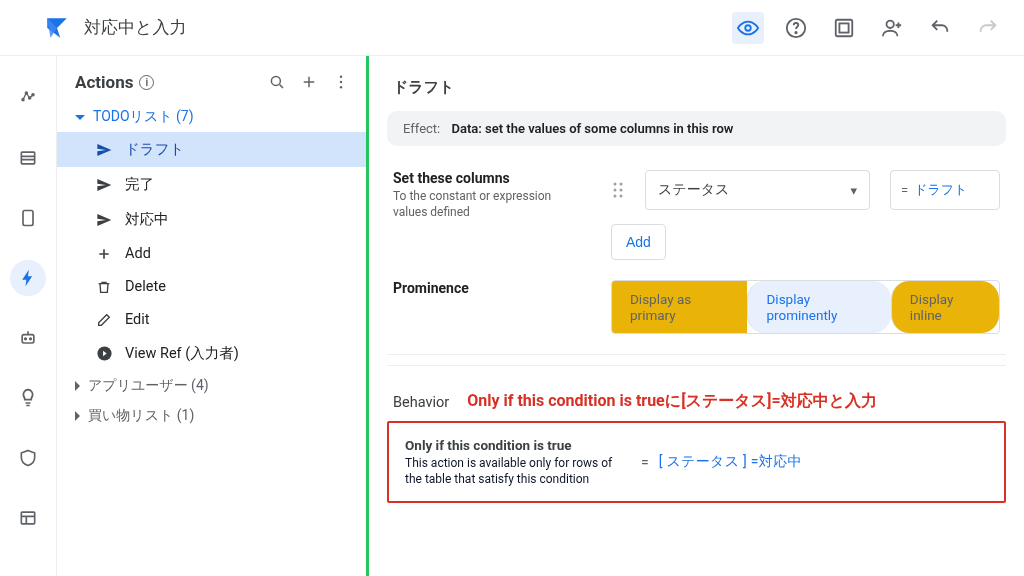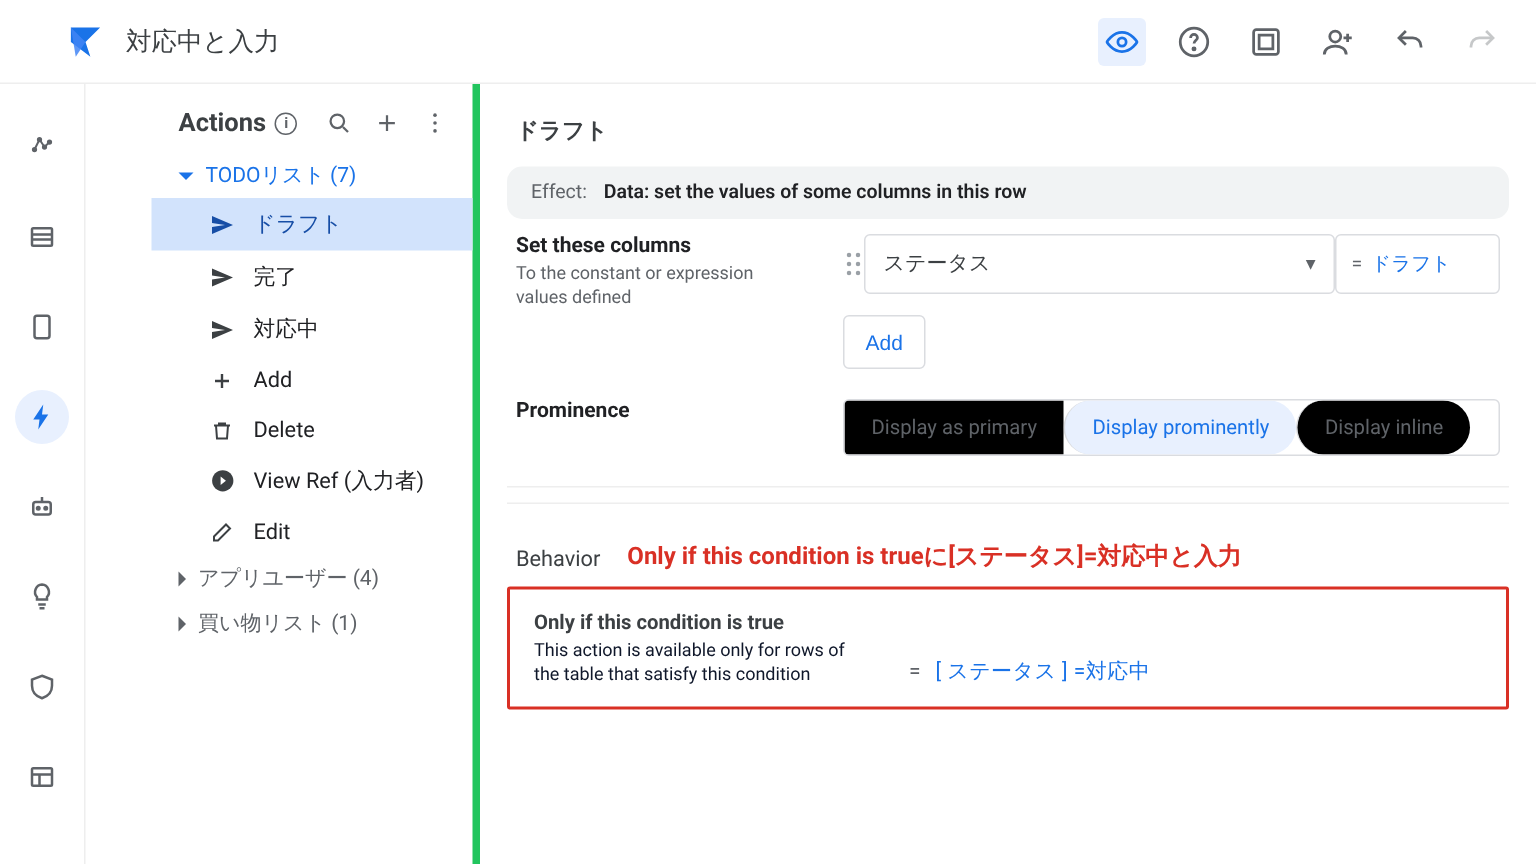--- a/index.html
+++ b/index.html
@@ -20,70 +20,70 @@
 
 .body { flex: 1; display: flex; min-height: 0; }
 
 
 .rail { width: 56px; display: flex; flex-direction: column; align-items: center; padding-top: 24px; gap: 24px; color: #5f6368; }
 .rail-item { width: 36px; height: 36px; display: flex; align-items: center; justify-content: center; border-radius: 50%; cursor: pointer; }
 .rail-item.active { background: #e8f0fe; color: #1a73e8; }
 .rail-item svg, .rail-item .glyph { width: 20px; height: 20px; font-size: 20px; line-height: 1; }
 
 
-.panel { width: 264px; border-left: 1px solid #eee; border-right: 5px solid #22c55e; padding-top: 8px; padding-left: 44px; }
+.panel { width: 313px; border-left: 1px solid #eee; border-right: 3px solid #22c55e; padding-top: 8px; }
 .panel-header { display: flex; align-items: center; padding: 8px 14px 10px 18px; }
 .panel-title { font-size: 17px; font-weight: 700; }
 .info-badge { display:inline-flex; width:15px; height:15px; border:1.5px solid #5f6368; border-radius:50%; align-items:center; justify-content:center; font-size:10px; margin-left:6px; color:#5f6368; font-weight:700; }
 .panel-header .spacer { flex: 1; }
 .panel-header .hicon { width: 22px; display:flex; align-items:center; justify-content:center; cursor:pointer; color:#5f6368; margin-left:10px; }
 
 .group-row { display:flex; align-items:center; padding: 6px 14px 6px 18px; color:#1a73e8; font-size:14px; cursor:pointer; }
 .caret { display:inline-block; width:0; height:0; border-left:5px solid transparent; border-right:5px solid transparent; margin-right:8px; }
 .caret.down { border-top:5px solid currentColor; }
 .caret.right { border-left:5px solid #5f6368; border-top:5px solid transparent; border-bottom:5px solid transparent; border-right:none; }
 .group-row.collapsed { color:#5f6368; }
 
 .act-item { display:flex; align-items:center; gap:12px; padding: 8px 14px 8px 38px; font-size:14.5px; color:#202124; cursor:pointer; }
 .act-item.active { background:#d2e3fc; color:#174ea6; }
 .act-item .aicon { width:18px; display:flex; align-items:center; justify-content:center; color:#3c4043; }
 .act-item.active .aicon { color:#174ea6; }
 
 
 .main { flex:1; overflow-y:auto; padding: 14px 18px 20px 18px; }
 .main h3.page-title { font-size:15px; font-weight:700; margin: 8px 0 14px 6px; }
-.effect-bar { background:#f1f3f4; padding: 10px 16px; border-radius:10px; }
+.effect-bar { background:#f1f3f4; padding: 10px 16px; border-radius:10px; margin-bottom: 14px; }
 .effect-bar .lbl { color:#5f6368; margin-right:8px; }
 .effect-bar .val { font-weight:600; color:#202124; }
 
 .field-row { display:flex; gap:26px; padding: 10px 6px; align-items:flex-start; }
 .field-label { width: 192px; flex:none; }
 .field-label .ftitle { font-weight:700; font-size:14px; color:#202124; margin-bottom:2px; }
 .field-label .fsub { font-size:12px; color:#5f6368; line-height:1.35; }
 .field-value { flex:1; }
 
-.col-row { display:flex; align-items:center; gap:0; }
+.col-row { display:flex; align-items:center; gap:20px; }
 .drag-handle { color:#9aa0a6; cursor:grab; display:flex; }
 .select-box { flex:1; height:40px; border:1px solid #dadce0; border-radius:4px; display:flex; align-items:center; padding:0 12px; justify-content:space-between; color:#3c4043; background:#fff; }
 .select-box .sel-label { font-size:14px; }
 .select-box .chev { color:#5f6368; }
 .eq-box { min-width:110px; height:40px; border:1px solid #dadce0; border-radius:4px; display:flex; align-items:center; padding:0 10px; gap:6px; }
 .eq-box .eq { color:#5f6368; }
 .eq-box .val { color:#1a73e8; }
 .add-btn { margin-top:14px; height:36px; padding:0 14px; border:1px solid #dadce0; border-radius:4px; background:#fff; color:#1a73e8; font-size:14px; cursor:pointer; display:inline-flex; align-items:center; }
 
 .seg { display:flex; border:1px solid #dadce0; border-radius:4px; overflow:hidden; }
-.seg-btn { padding: 10px 18px; font-size:13.5px; color:#5f6368; background:#000000; cursor:pointer; display:flex; align-items:center; }
+.seg-btn { padding: 10px 18px; font-size:13.5px; color:#5f6368; background:#eab308; cursor:pointer; display:flex; align-items:center; }
 .seg-btn + .seg-btn { border-left:1px solid #dadce0;border-radius:18px; }
 .seg-btn.active { background:#e8f0fe; color:#1a73e8; }
 
 .section-head { font-size:14.5px; color:#3c4043; padding: 16px 6px 8px; }
 
 .annot { color:#d93025; font-weight:700; font-size:16px; position:relative; top:-1px; margin-left:18px; }
-.cond-box { border:2px solid #d93025; border-radius:2px; padding:14px 16px; display:flex; gap:40px; align-items:flex-end; }
+.cond-box { border:2px solid #d93025; border-radius:2px; padding:14px 16px; display:flex; gap:26px; align-items:center; }
 .cond-label { width:210px; flex:none; }
 .cond-label .ftitle { font-weight:700; font-size:13.5px; margin-bottom:2px; }
 .cond-label .fsub { font-size:12px; color:#0f172a; line-height:1.35; }
 .cond-value { display:flex; align-items:center; gap:10px; color:#5f6368; font-size:14px; }
 .cond-value .formula { color:#1a73e8; font-family:inherit; letter-spacing:0.3px; }
 
 hr.sep { border:none; border-top:1px solid #eee; margin: 10px 0; }
 </style>
 </head>
 <body>
@@ -260,34 +260,34 @@
       <div class="act-item">
         <span class="aicon">
             <svg viewBox="0 0 24 24" width="16" height="16" fill="none" stroke="currentColor" stroke-width="2">
               <path d="M4 7h16M9 7V5h6v2M6 7l1 13h10l1-13"></path>
             </svg>
           </span>
         <span>Delete</span>
       </div>
       <div class="act-item">
         <span class="aicon">
+            <svg viewBox="0 0 24 24" width="16" height="16" fill="none" stroke="currentColor" stroke-width="2">
+              <path d="M4 20h4L20 8l-4-4L4 16v4z"></path>
+            </svg>
+          </span>
+        <span>Edit</span>
+      </div>
+      <div class="act-item">
+        <span class="aicon">
             <svg viewBox="0 0 24 24" width="17" height="17" fill="currentColor">
               <circle cx="12" cy="12" r="10"></circle>
               <path d="M10 8l5 4-5 4z" fill="#fff"></path>
             </svg>
           </span>
         <span>View Ref (入力者)</span>
-      </div>
-      <div class="act-item">
-        <span class="aicon">
-            <svg viewBox="0 0 24 24" width="16" height="16" fill="none" stroke="currentColor" stroke-width="2">
-              <path d="M4 20h4L20 8l-4-4L4 16v4z"></path>
-            </svg>
-          </span>
-        <span>Edit</span>
       </div>
 
       <div class="group-row collapsed">
         <span class="caret right"></span>
         <span>アプリユーザー (4)</span>
       </div>
       <div class="group-row collapsed">
         <span class="caret right"></span>
         <span>買い物リスト (1)</span>
       </div>

